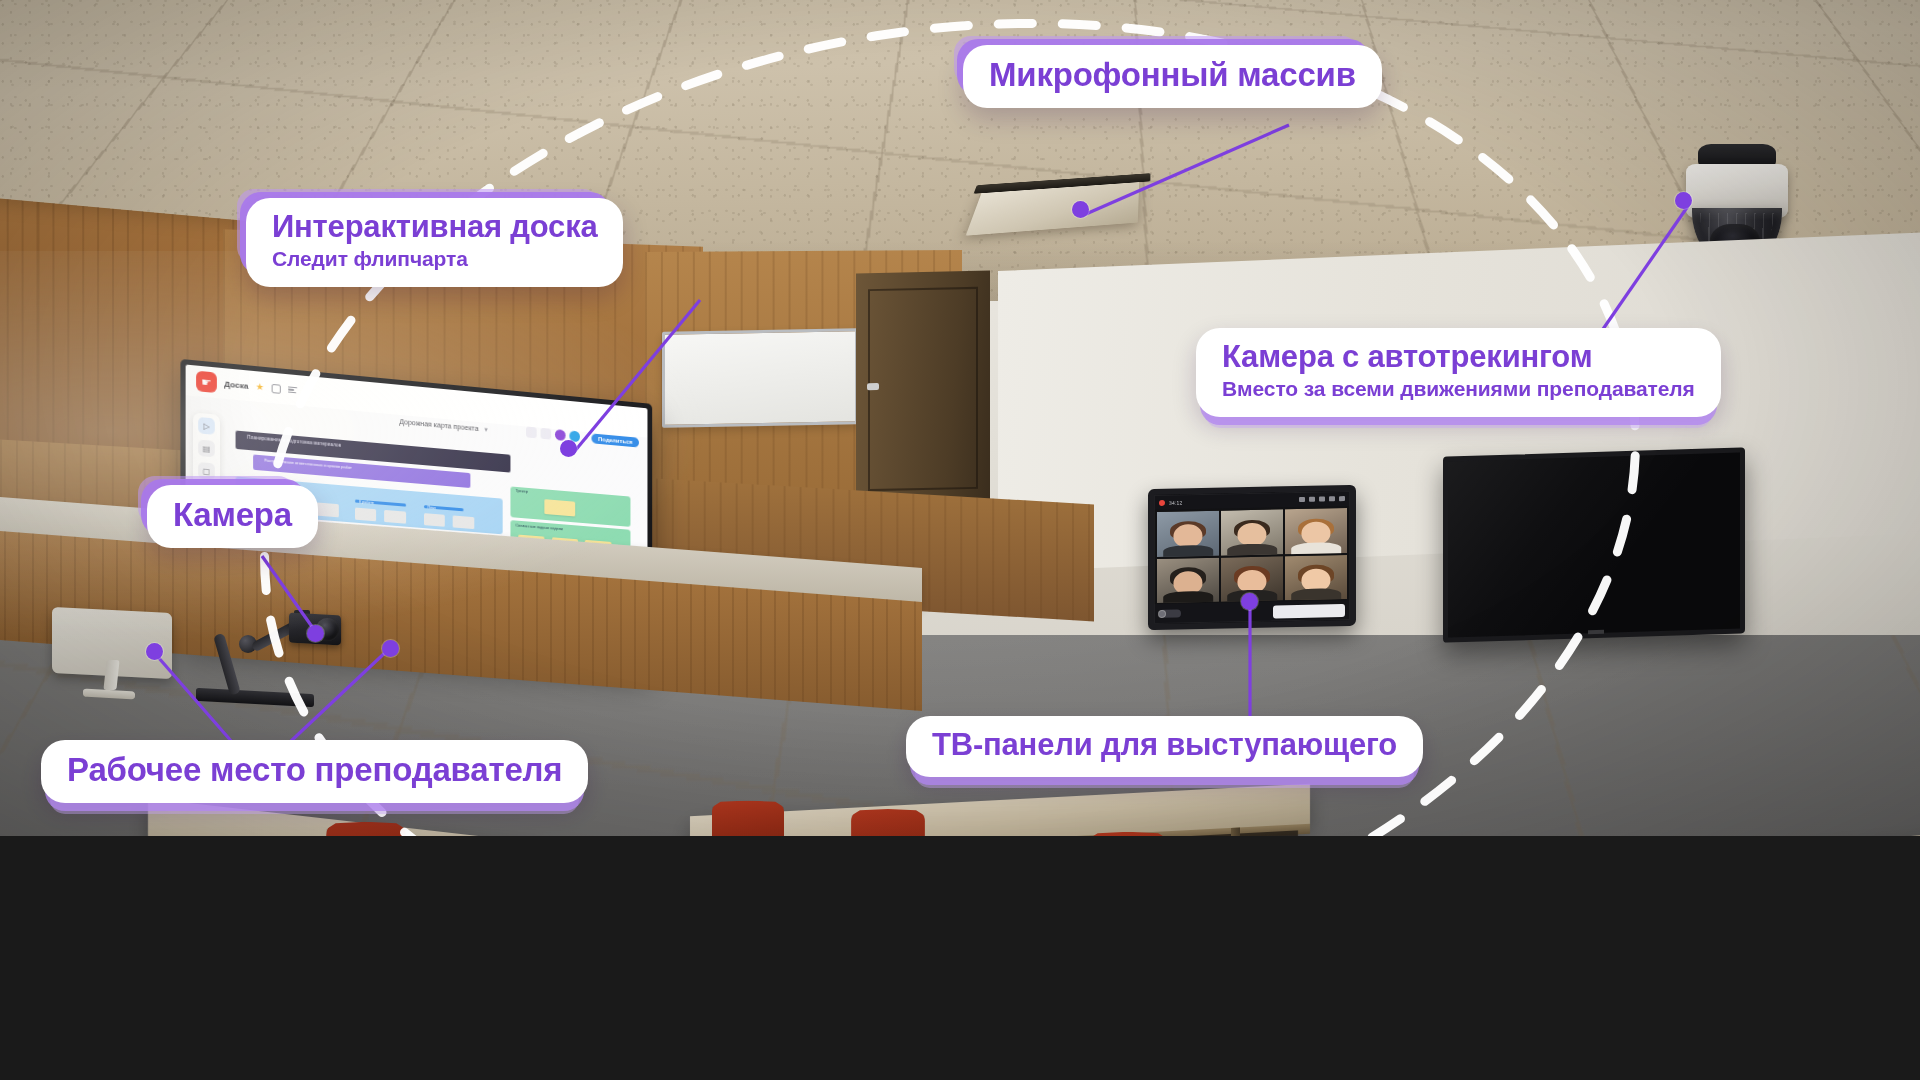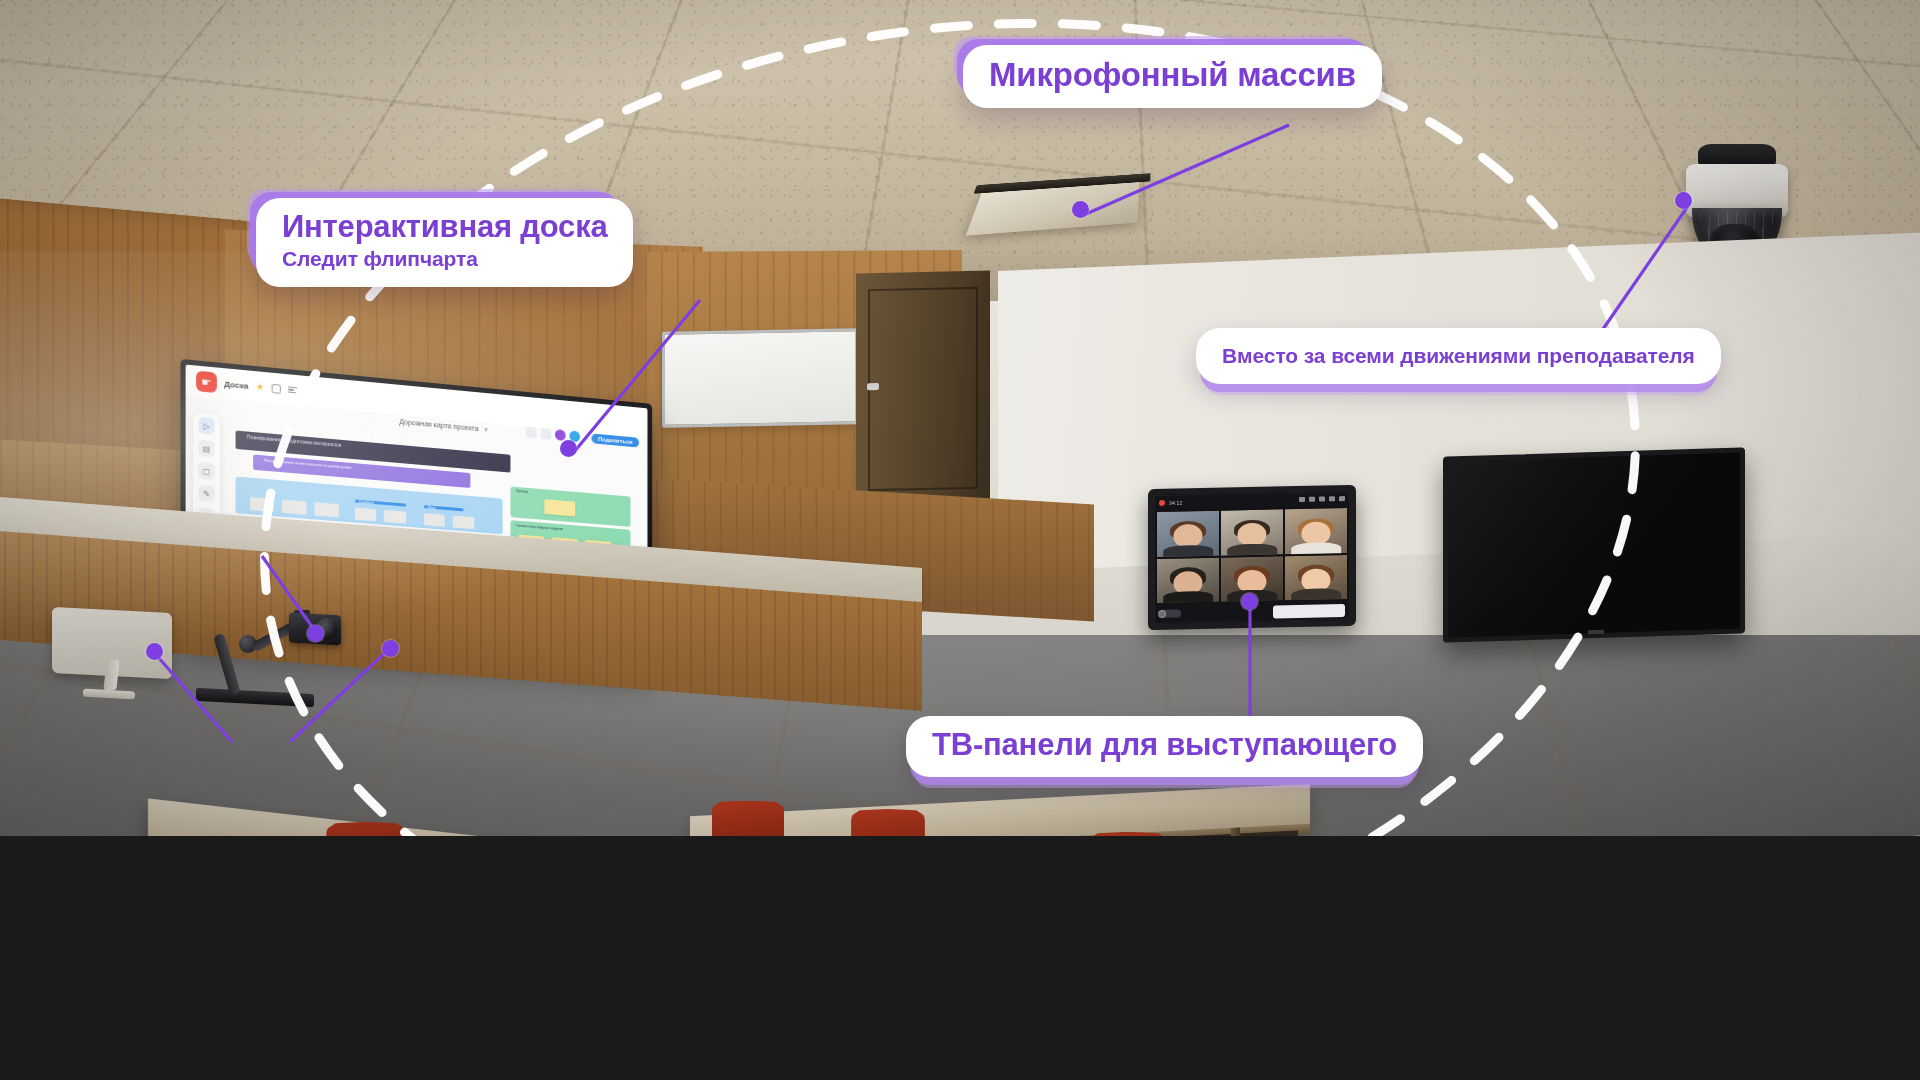--- a/index.html
+++ b/index.html
@@ -709,29 +709,36 @@
     <span class="dot" style="left:1675px;top:192px"></span>
     <span class="dot" style="left:307px;top:625px"></span>
     <span class="dot" style="left:1241px;top:593px"></span>
     <span class="dot" style="left:146px;top:643px"></span>
     <span class="dot" style="left:382px;top:640px"></span>
 
     <div class="label glow single" style="left:963px;top:45px">
       <div class="t">Микрофонный массив</div>
     </div>
 
-    <div class="label glow" style="left:256px;top:198px">
+    <div class="label glow" style="left:246px;top:198px">
       <div class="t">Интерактивная доска</div>
       <div class="s">Следит флипчарта</div>
     </div>
 
     <div class="label glow-soft" style="left:1196px;top:328px">
+      <div class="t">Камера с автотрекингом</div>
       <div class="s">Вместо за всеми движениями преподавателя</div>
     </div>
 
+    <div class="label glow single" style="left:147px;top:485px">
+      <div class="t">Камера</div>
+    </div>
 
     <div class="label glow-soft" style="left:906px;top:716px">
       <div class="t">ТВ-панели для выступающего</div>
     </div>
 
+    <div class="label glow-soft single" style="left:41px;top:740px">
+      <div class="t">Рабочее место преподавателя</div>
+    </div>
 
   </div>
 </div>
 
 </body></html>

